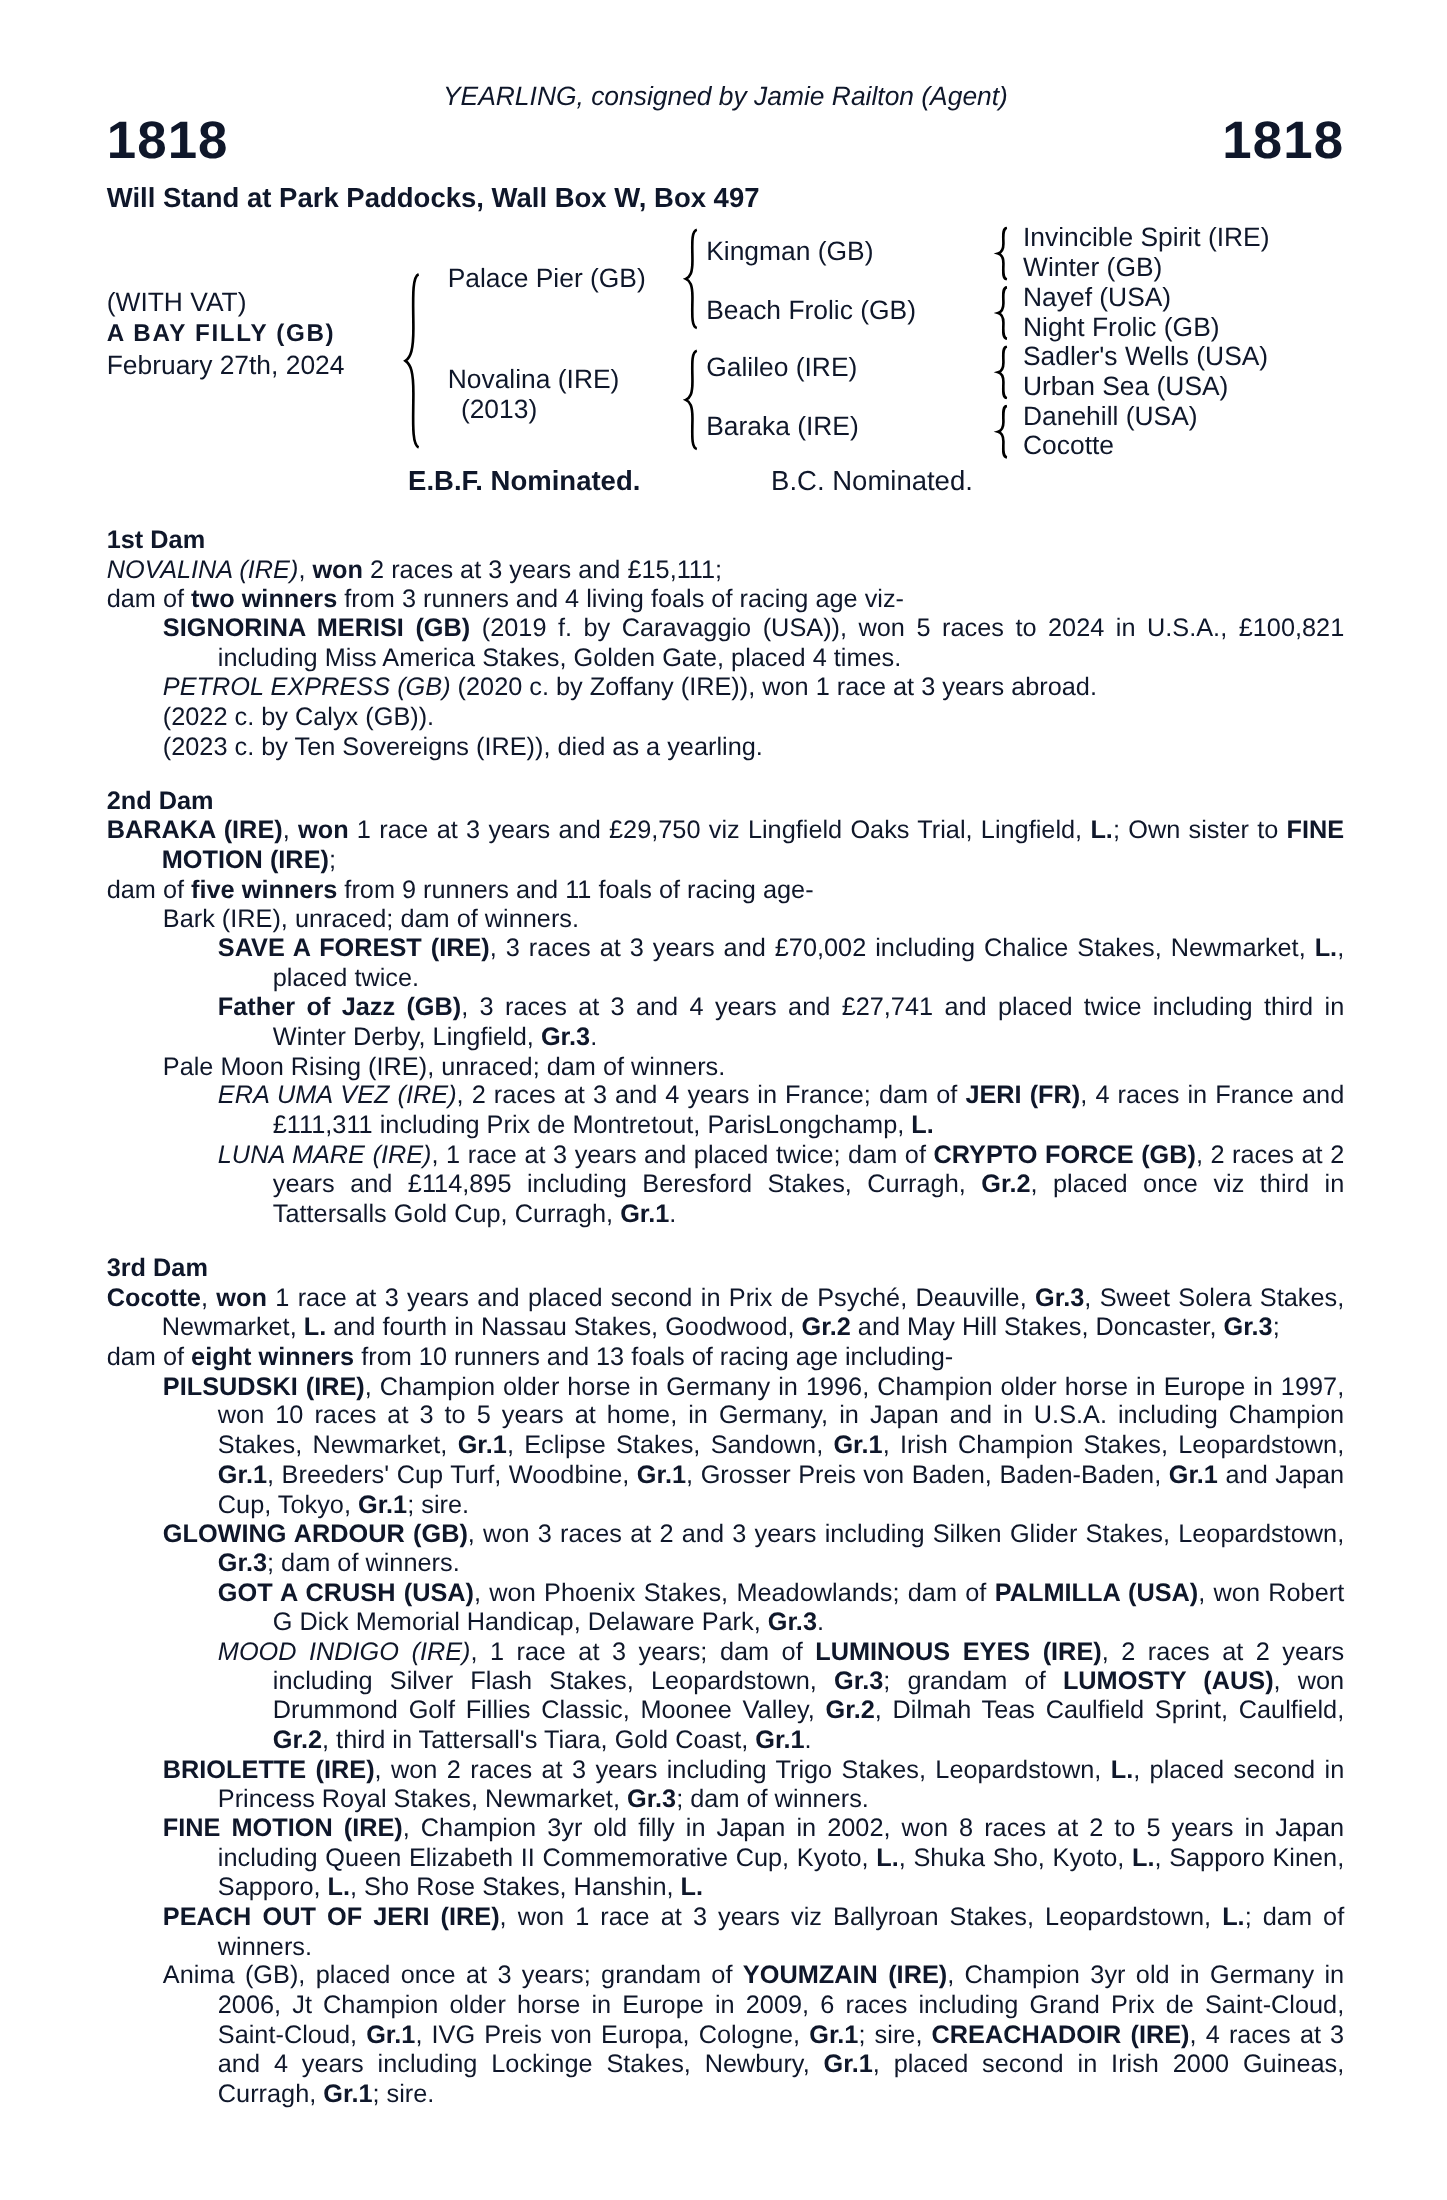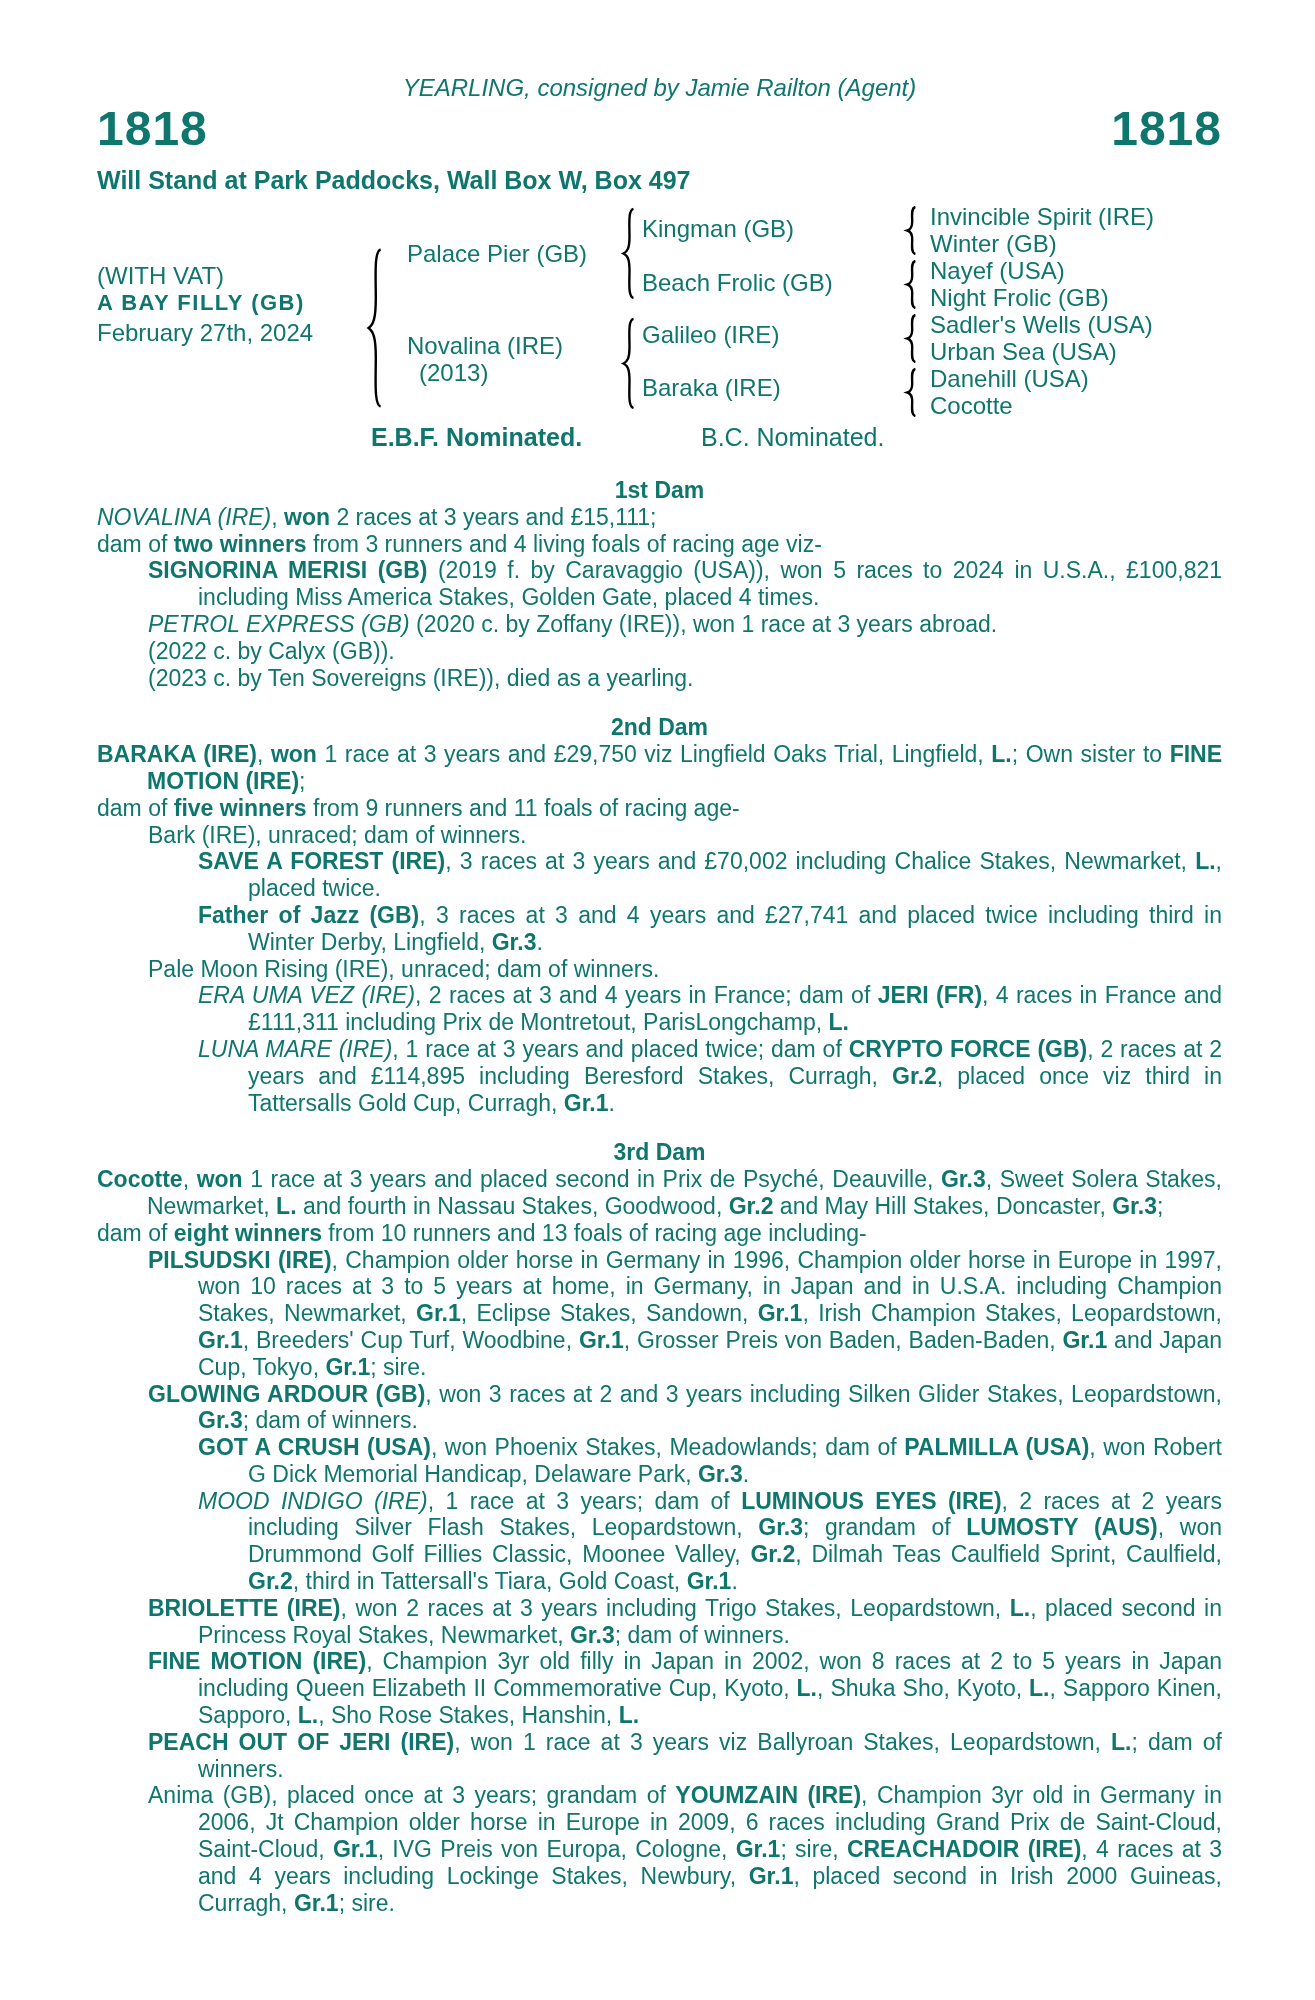--- a/index.html
+++ b/index.html
@@ -1,19 +1,19 @@
 <!DOCTYPE html>
 <html><head>
 <meta charset="utf-8">
 <style>
   html,body{margin:0;padding:0;background:#fff;}
   .page{
     position:relative;
     width:1315px;height:2000px;
-    background:#fff;color:#0f766e;
+    background:#fff;color:#0f172a;
     font-family:"Liberation Sans", sans-serif;
     box-sizing:border-box;
     padding:0 93px 0 97px;
     overflow:hidden;
   }
   .head-note{margin-top:74px;text-align:center;font-style:italic;font-size:24px;line-height:28px;}
   .lot-row{display:flex;justify-content:space-between;margin-top:2px;font-size:48px;font-weight:bold;line-height:50px;letter-spacing:1px;}
   .stand{margin-top:12px;font-size:25px;font-weight:bold;line-height:28px;}
   
   .ped{position:relative;height:258px;margin-top:8px;}
@@ -28,21 +28,21 @@
   .ped .g2-1{left:545px;top:67px;}
   .ped .g2-2{left:545px;top:119px;}
   .ped .g2-3{left:545px;top:172px;}
   .ped .g3{left:833px;}
   .ped .ebf{left:274px;top:222px;font-weight:bold;font-size:25px;}
   .ped .bc{left:604px;top:222px;font-weight:normal;font-size:25px;}
   .brace{position:absolute;}
   .brace path{stroke:#000;fill:none;stroke-width:2.4;vector-effect:non-scaling-stroke;}
   
   #sections{font-size:23px;line-height:26.8px;}
-  .section-heading{font-weight:bold;margin-top:23px;text-align:center;}
+  .section-heading{font-weight:bold;margin-top:23px;}
   #sections .section-heading:first-child{margin-top:17px;}
   .para{text-align:justify;}
   .p0{padding-left:50px;text-indent:-50px;}
   .p1{padding-left:101px;text-indent:-50px;}
   .p2{padding-left:151px;text-indent:-50px;}
   .b{font-weight:bold;}
   .i{font-style:italic;}
 </style>
 </head>
 <body>

